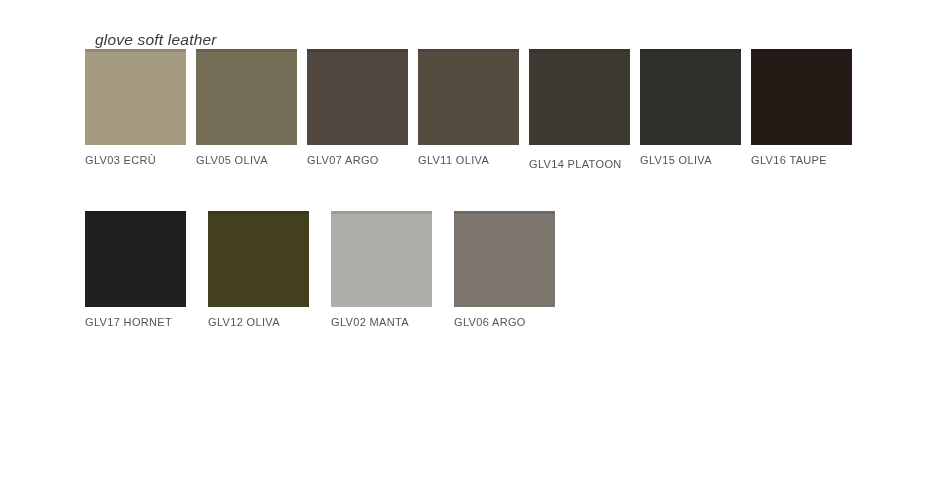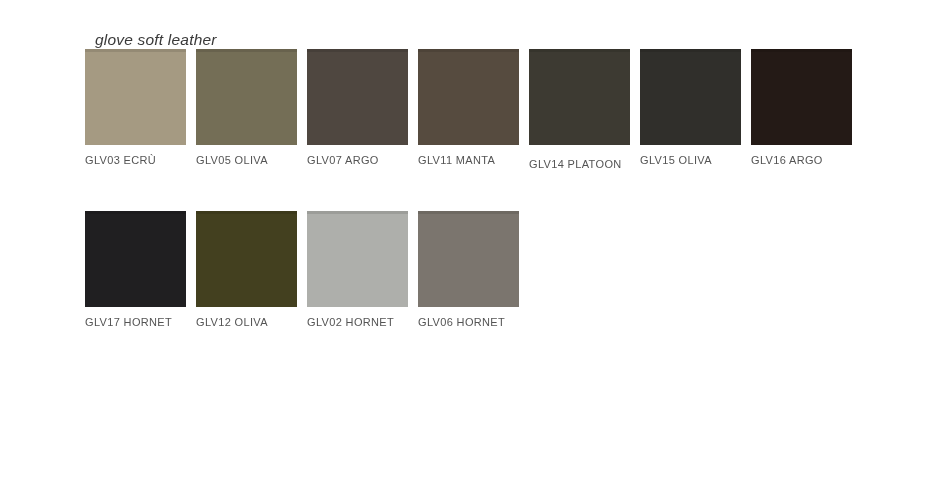--- a/index.html
+++ b/index.html
@@ -36,20 +36,21 @@
     top: 49px;
     width: 860px;
   }
   .swatch-row {
     display: flex;
     flex-direction: row;
     align-items: flex-start;
   }
   .swatch-row.row-2 {
     margin-top: 40px;
+    gap: 12px;
   }
   .swatch-cell {
     width: 102px;
     margin-right: 9px;
     display: flex;
     flex-direction: column;
   }
   .swatch-chip {
     width: 101px;
     height: 96px;
@@ -97,59 +98,59 @@
         <div class="swatch-label" style="color: rgb(84, 84, 84);">GLV05 OLIVA</div>
       </div>
 
       <div class="swatch-cell">
         <div class="swatch-chip" style="background: rgb(79, 71, 64);"></div>
         <div class="swatch-label" style="color: rgb(84, 84, 84);">GLV07 ARGO</div>
       </div>
 
       <div class="swatch-cell">
         <div class="swatch-chip" style="background: rgb(86, 75, 63);"></div>
-        <div class="swatch-label" style="color: rgb(84, 84, 84);">GLV11 MANTA</div>
+        <div class="swatch-label" style="color: rgb(84, 84, 84);">GLV11 OLIVA</div>
       </div>
 
       <div class="swatch-cell">
         <div class="swatch-chip" style="background: rgb(61, 58, 50);"></div>
         <div class="swatch-label" style="color: rgb(84, 84, 84); margin-top: 12px;">GLV14 PLATOON</div>
       </div>
 
       <div class="swatch-cell">
         <div class="swatch-chip" style="background: rgb(48, 47, 43);"></div>
         <div class="swatch-label" style="color: rgb(84, 84, 84);">GLV15 OLIVA</div>
       </div>
 
       <div class="swatch-cell">
         <div class="swatch-chip" style="background: rgb(36, 26, 22);"></div>
-        <div class="swatch-label" style="color: rgb(84, 84, 84);">GLV16 ARGO</div>
+        <div class="swatch-label" style="color: rgb(84, 84, 84);">GLV16 TAUPE</div>
       </div>
 
     </div>
 
     <div class="swatch-row row-2">
 
       <div class="swatch-cell">
         <div class="swatch-chip" style="background: rgb(32, 31, 33);"></div>
         <div class="swatch-label" style="color: rgb(84, 84, 84);">GLV17 HORNET</div>
       </div>
 
       <div class="swatch-cell">
         <div class="swatch-chip" style="background: rgb(67, 64, 31);"></div>
         <div class="swatch-label" style="color: rgb(84, 84, 84);">GLV12 OLIVA</div>
       </div>
 
       <div class="swatch-cell">
         <div class="swatch-chip" style="background: rgb(174, 175, 171);"></div>
-        <div class="swatch-label" style="color: rgb(84, 84, 84);">GLV02 HORNET</div>
+        <div class="swatch-label" style="color: rgb(84, 84, 84);">GLV02 MANTA</div>
       </div>
 
       <div class="swatch-cell">
         <div class="swatch-chip" style="background: rgb(123, 117, 110);"></div>
-        <div class="swatch-label" style="color: rgb(84, 84, 84);">GLV06 HORNET</div>
+        <div class="swatch-label" style="color: rgb(84, 84, 84);">GLV06 ARGO</div>
       </div>
 
 
     </div>
 
   </div>
 </div>
 
 </body></html>

